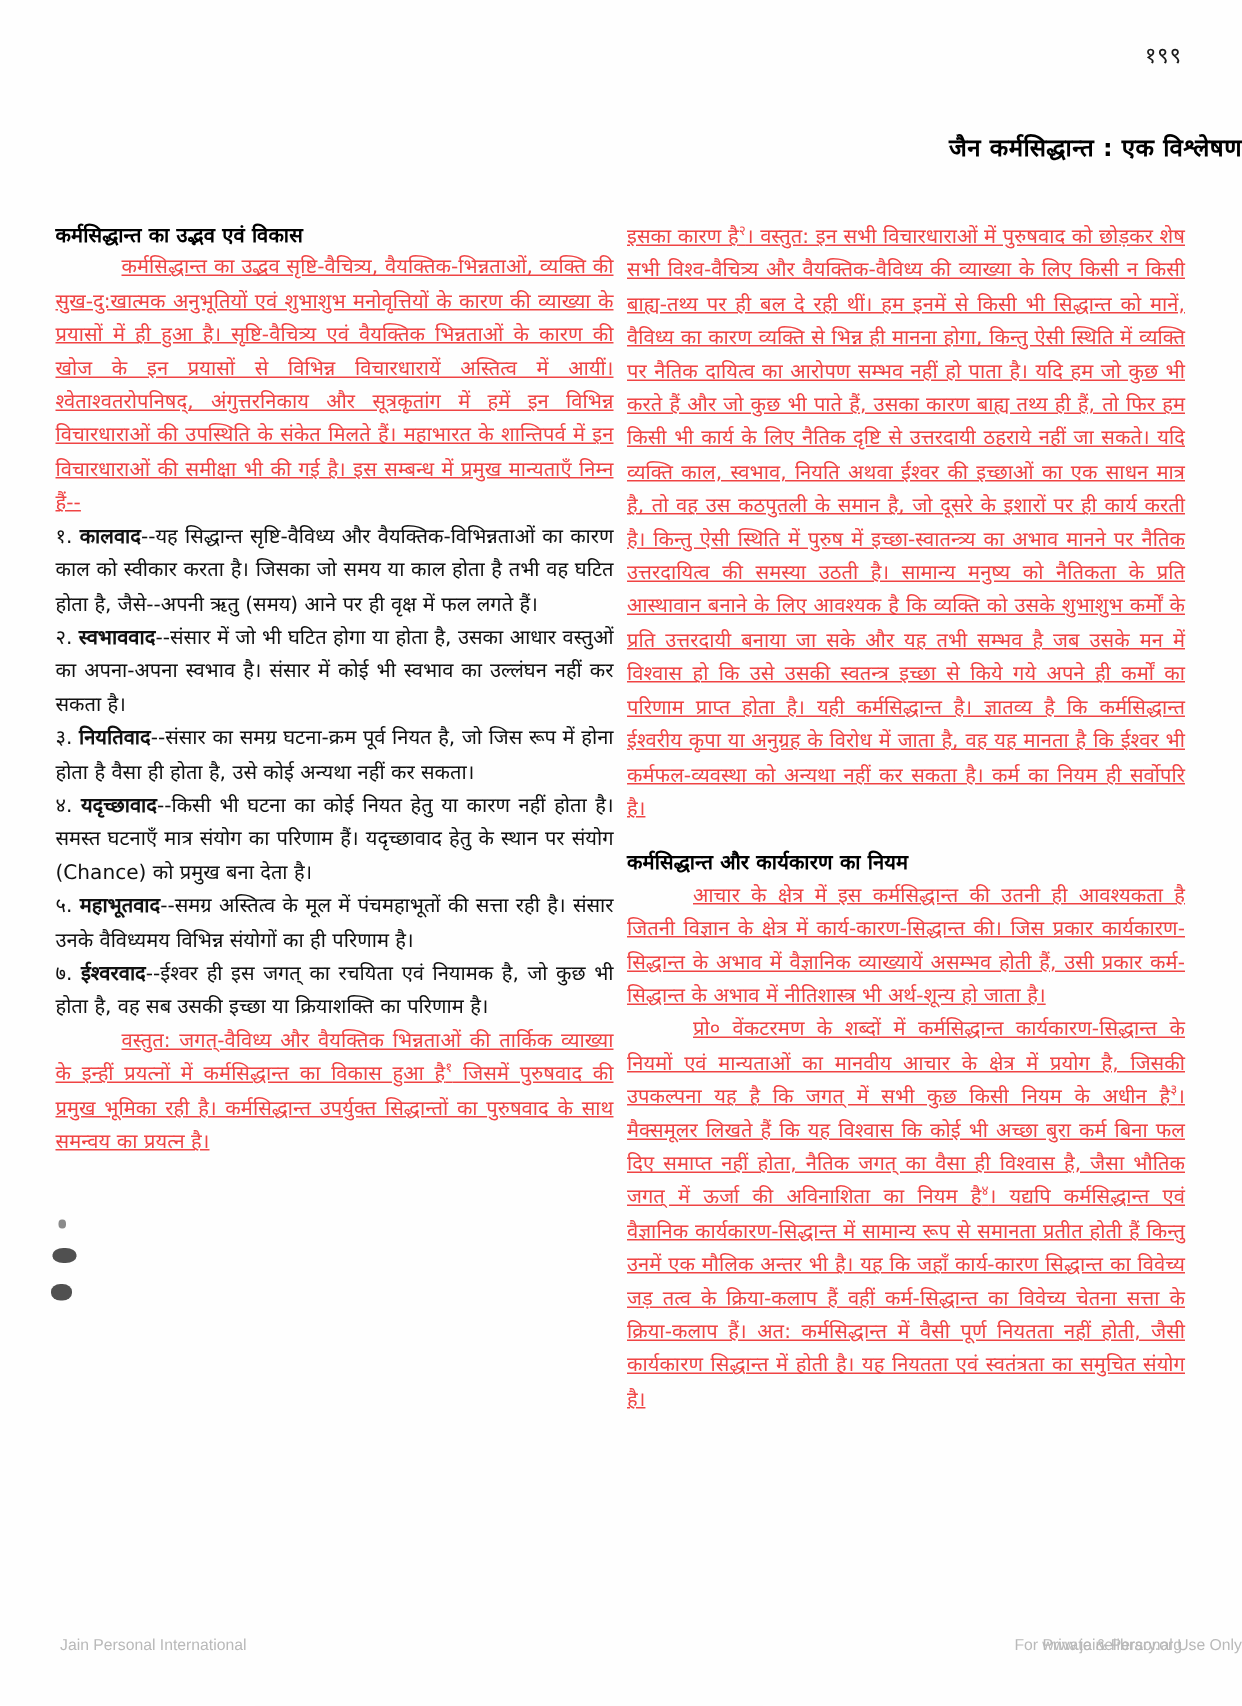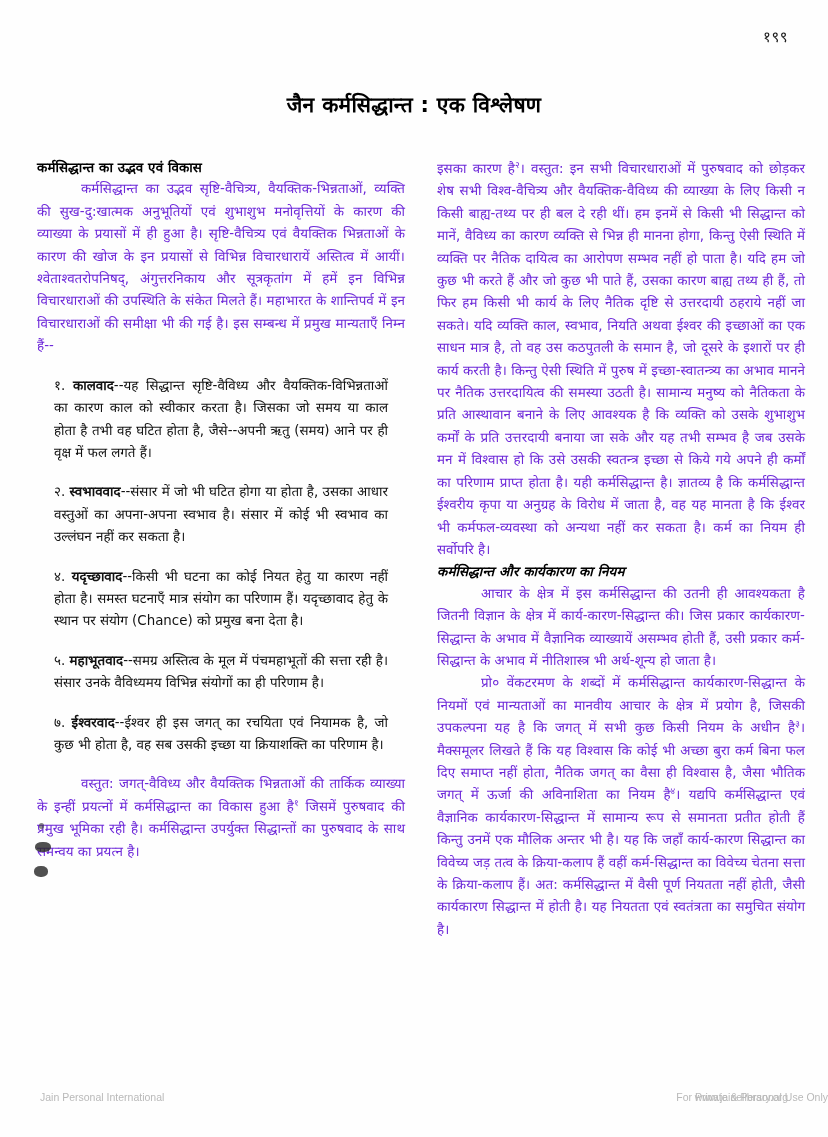--- a/index.html
+++ b/index.html
@@ -31,71 +31,72 @@
     font-size: 15px;
     letter-spacing: 0.5px;
     color: #1a1a1a;
   }
 
   .doc-title {
     position: absolute;
     top: 76px;
     left: 0;
     right: 0;
-    text-align: center;
+    text-align: right;
     font-family: "DejaVu Sans", sans-serif;
     font-weight: bold;
-    font-size: 21px;
+    font-size: 16px;
     letter-spacing: 0.3px;
     color: #000000;
   }
 
   
   .columns {
     position: absolute;
-    top: 158px;
+    top: 148px;
     left: 37px;
     width: 768px;
     height: 880px;
     display: flex;
-    gap: 32px;
+    gap: 9px;
   }
   .col {
     width: 372px;
     display: block;
   }
 
   .sec-head {
     font-family: "DejaVu Sans", sans-serif;
     font-weight: bold;
     font-size: 13.4px;
     line-height: 1.45;
     margin: 0 0 1px 0;
     color: #000;
     letter-spacing: 0.1px;
   }
-  .sec-head.spaced { margin-top: 1px; font-style: italic; }
+  .sec-head.spaced { margin-top: 15px; }
 
   p.para {
     font-family: "DejaVu Sans", sans-serif;
     font-size: 13.4px;
     line-height: 22.4px;
     margin: 0;
     text-align: justify;
     text-justify: inter-word;
-    color: #6d28d9;
+    color: #ef4444;
     letter-spacing: 0.05px;
+    text-decoration: underline;
   }
   p.para.indent { text-indent: 44px; }
 
   .listitem {
     font-family: "DejaVu Sans", sans-serif;
     font-size: 13.4px;
     line-height: 22.4px;
-    margin: 17px;
+    margin: 0;
     text-align: justify;
     color: #111;
   }
   .listitem .num { font-weight: normal; }
   .listitem .term { font-weight: bold; }
 
   sup {
     font-size: 9px;
     vertical-align: super;
     line-height: 0;
@@ -137,20 +138,21 @@
     <div class="col" style="position:relative;">
 
       <div class="sec-head">कर्मसिद्धान्त का उद्भव एवं विकास</div>
 
       <p class="para indent">कर्मसिद्धान्त का उद्भव सृष्टि-वैचित्र्य, वैयक्तिक-भिन्नताओं, व्यक्ति की सुख-दु:खात्मक अनुभूतियों एवं शुभाशुभ मनोवृत्तियों के कारण की व्याख्या के प्रयासों में ही हुआ है। सृष्टि-वैचित्र्य एवं वैयक्तिक भिन्नताओं के कारण की खोज के इन प्रयासों से विभिन्न विचारधारायें अस्तित्व में आयीं। श्वेताश्वतरोपनिषद्, अंगुत्तरनिकाय और सूत्रकृतांग में हमें इन विभिन्न विचारधाराओं की उपस्थिति के संकेत मिलते हैं। महाभारत के शान्तिपर्व में इन विचारधाराओं की समीक्षा भी की गई है। इस सम्बन्ध में प्रमुख मान्यताएँ निम्न हैं--</p>
 
       <p class="listitem"><span class="num">१.</span> <span class="term">कालवाद</span><span>--यह सिद्धान्त सृष्टि-वैविध्य और वैयक्तिक-विभिन्नताओं का कारण काल को स्वीकार करता है। जिसका जो समय या काल होता है तभी वह घटित होता है, जैसे--अपनी ऋतु (समय) आने पर ही वृक्ष में फल लगते हैं।</span></p>
 
       <p class="listitem"><span class="num">२.</span> <span class="term">स्वभाववाद</span><span>--संसार में जो भी घटित होगा या होता है, उसका आधार वस्तुओं का अपना-अपना स्वभाव है। संसार में कोई भी स्वभाव का उल्लंघन नहीं कर सकता है।</span></p>
 
+      <p class="listitem"><span class="num">३.</span> <span class="term">नियतिवाद</span><span>--संसार का समग्र घटना-क्रम पूर्व नियत है, जो जिस रूप में होना होता है वैसा ही होता है, उसे कोई अन्यथा नहीं कर सकता।</span></p>
 
       <p class="listitem"><span class="num">४.</span> <span class="term">यदृच्छावाद</span><span>--किसी भी घटना का कोई नियत हेतु या कारण नहीं होता है। समस्त घटनाएँ मात्र संयोग का परिणाम हैं। यदृच्छावाद हेतु के स्थान पर संयोग (Chance) को प्रमुख बना देता है।</span></p>
 
       <p class="listitem"><span class="num">५.</span> <span class="term">महाभूतवाद</span><span>--समग्र अस्तित्व के मूल में पंचमहाभूतों की सत्ता रही है। संसार उनके वैविध्यमय विभिन्न संयोगों का ही परिणाम है।</span></p>
 
 
       <p class="listitem"><span class="num">७.</span> <span class="term">ईश्वरवाद</span><span>--ईश्वर ही इस जगत् का रचयिता एवं नियामक है, जो कुछ भी होता है, वह सब उसकी इच्छा या क्रियाशक्ति का परिणाम है।</span></p>
 
 
       <p class="para indent"><span>वस्तुत: जगत्-वैविध्य और वैयक्तिक भिन्नताओं की तार्किक व्याख्या के इन्हीं प्रयत्नों में कर्मसिद्धान्त का विकास हुआ है</span><sup>१</sup><span> जिसमें पुरुषवाद की प्रमुख भूमिका रही है। कर्मसिद्धान्त उपर्युक्त सिद्धान्तों का पुरुषवाद के साथ समन्वय का प्रयत्न है।</span></p>

